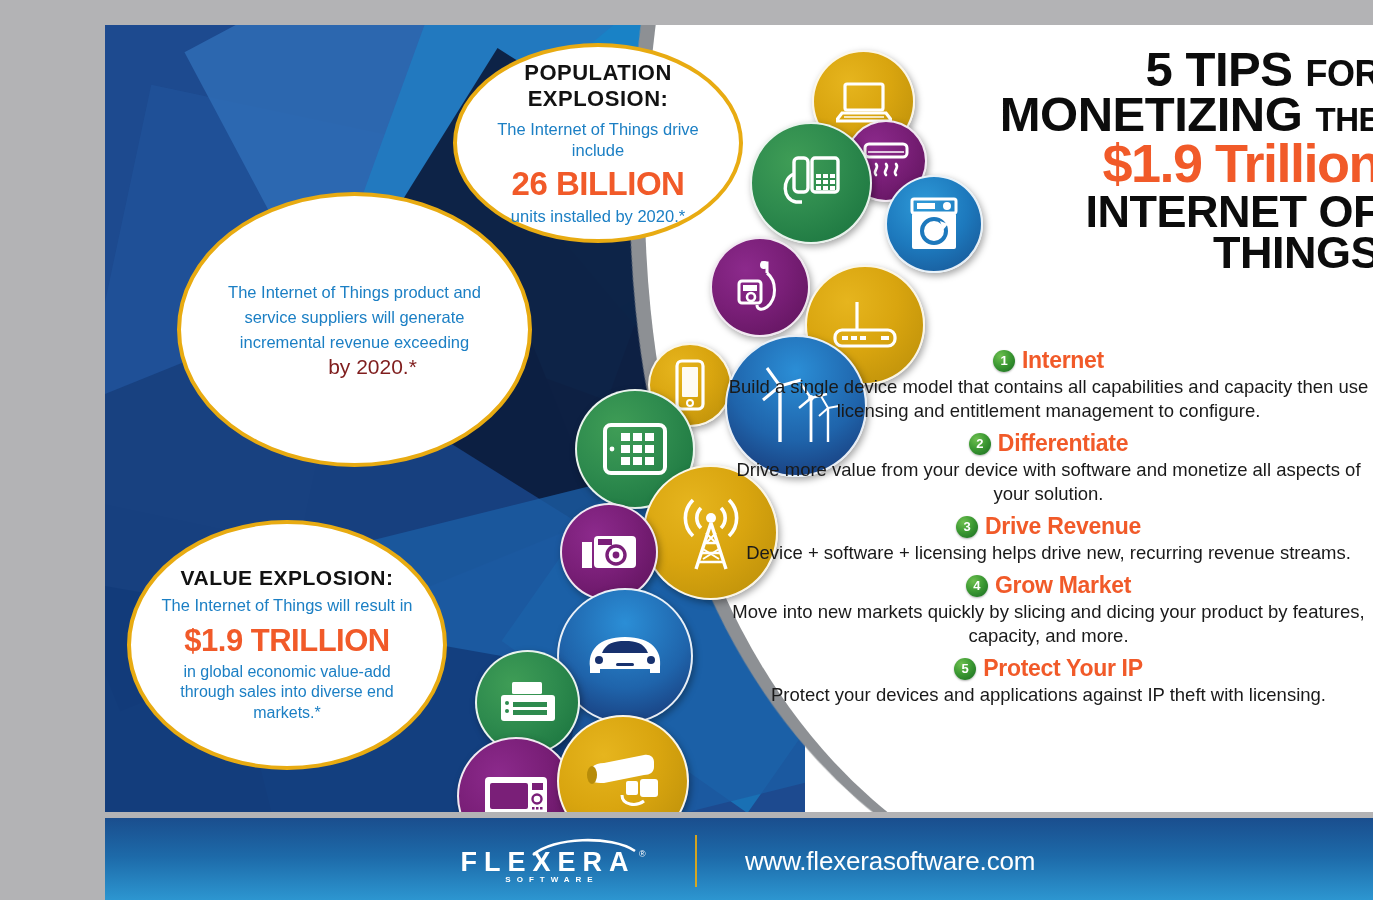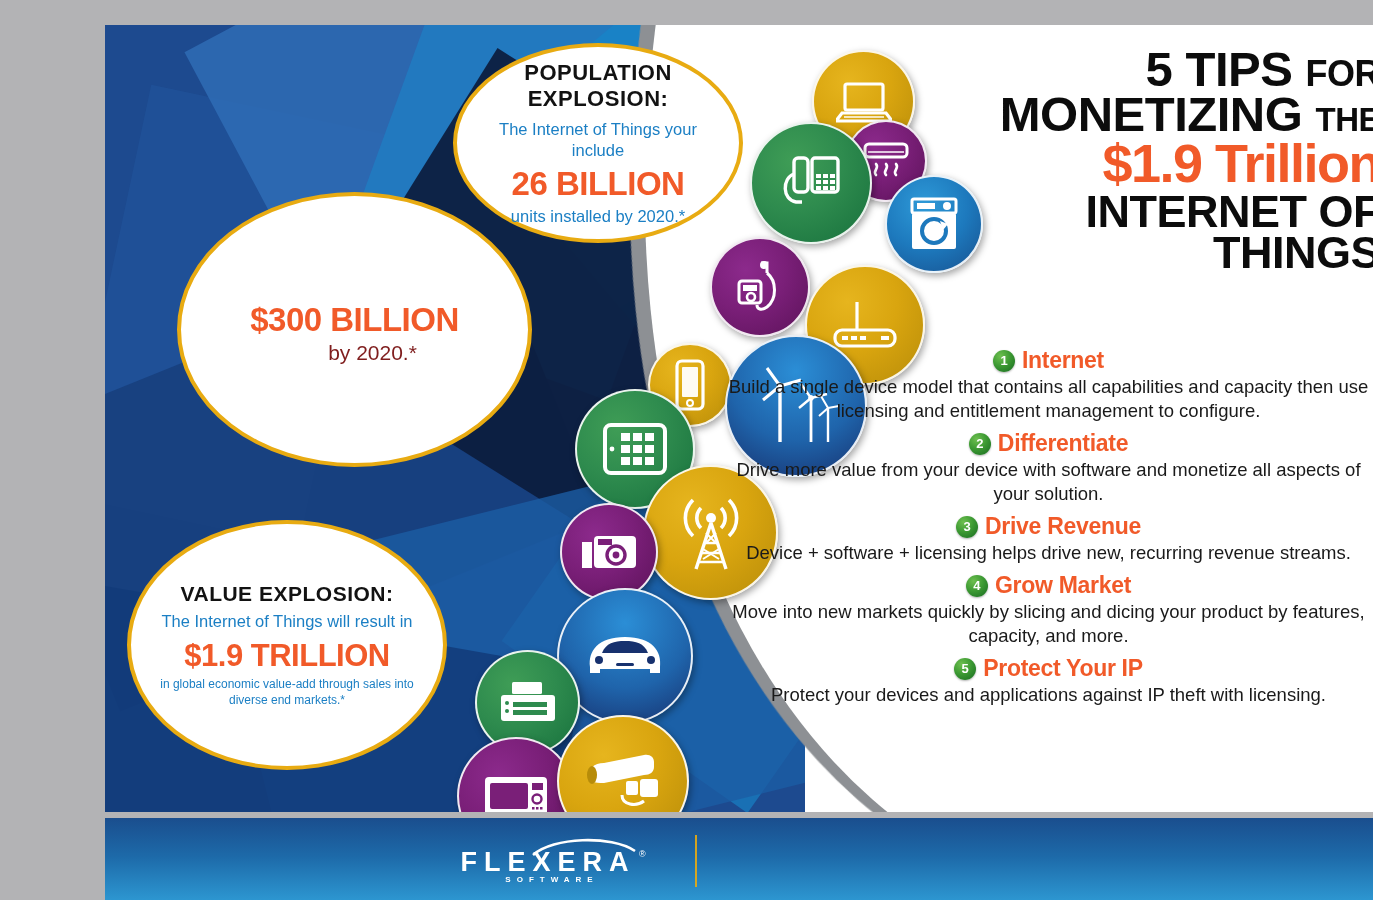--- a/index.html
+++ b/index.html
@@ -80,21 +80,21 @@
   #oval-rev{left:72px;top:167px;width:355px;height:275px;padding:0 30px;}
   #oval-rev .hd{font-size:21.5px;margin-bottom:6px;}
   #oval-rev .bd{font-size:16.5px;line-height:1.5;}
   #oval-rev .big{font-size:33px;margin:6px 0 2px;}
   #oval-rev .bd2{color:#7f1d1d;font-size:21px;margin-left:36px;}
 
   #oval-val{left:22px;top:495px;width:320px;height:250px;padding:0 26px;}
   #oval-val .hd{font-size:21px;margin-bottom:5px;}
   #oval-val .bd{font-size:16.5px;line-height:1.3;text-align:right;}
   #oval-val .big{font-size:31px;margin:6px 0 3px;}
-  #oval-val .bd2{color:#1b7fc4;font-size:12px;line-height:1.3;}
+  #oval-val .bd2{color:#1b7fc4;font-size:16px;line-height:1.3;}
 
   
   .source{
     position:absolute;left:105px;top:762px;width:280px;
     color:#b9cce3;font-size:9.5px;line-height:1.5;text-align:center;
   }
 
   
   .circ{
     position:absolute;border-radius:50%;
@@ -398,27 +398,27 @@
           <rect x="58" y="28" width="18" height="18" rx="3"></rect>
           <path d="M40 44 C40 54 54 56 62 50" fill="none" stroke="#fff" stroke-width="3"></path>
         </g>
         <ellipse cx="10" cy="24" rx="5" ry="9" fill="#b78c09"></ellipse>
           </svg>
       </span>
     </div>
 
     <div class="oval" id="oval-pop">
       <div class="hd">POPULATION EXPLOSION:</div>
-      <div class="bd">The Internet of Things your include</div>
+      <div class="bd">The Internet of Things drive include</div>
       <div class="big">26 BILLION</div>
       <div class="bd2">units installed by 2020.*</div>
     </div>
 
     <div class="oval" id="oval-rev">
-      <div class="big">$300 BILLION</div>
+      <div class="bd">The Internet of Things product and service suppliers will generate incremental revenue exceeding</div>
       <div class="bd2">by 2020.*</div>
     </div>
 
     <div class="oval" id="oval-val">
       <div class="hd">VALUE EXPLOSION:</div>
       <div class="bd">The Internet of Things will result in</div>
       <div class="big">$1.9 TRILLION</div>
       <div class="bd2">in global economic value-add through sales into diverse end markets.*</div>
     </div>
 
@@ -480,15 +480,16 @@
       <span class="swash">
         <svg width="106" height="22" viewBox="0 0 106 22">
             <path d="M2 20 C22 2 80 0 104 16" fill="none" stroke="#fff" stroke-width="2.6"></path>
           </svg>
       </span>
       <div class="word">FLEXERA</div>
       <div class="reg">®</div>
       <div class="sub">SOFTWARE</div>
     </div>
     <div class="divider"></div>
+    <div class="url">www.flexerasoftware.com</div>
   </div>
 
 </div>
 
 </body></html>

